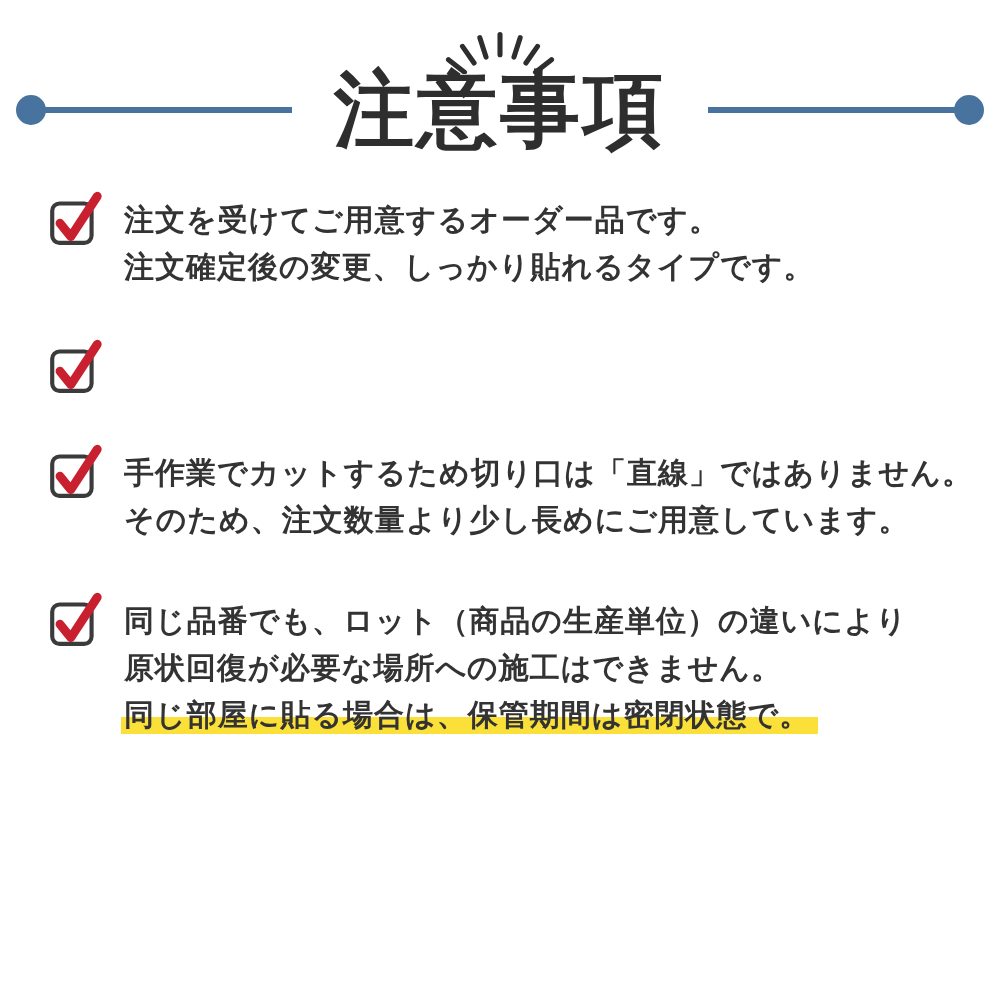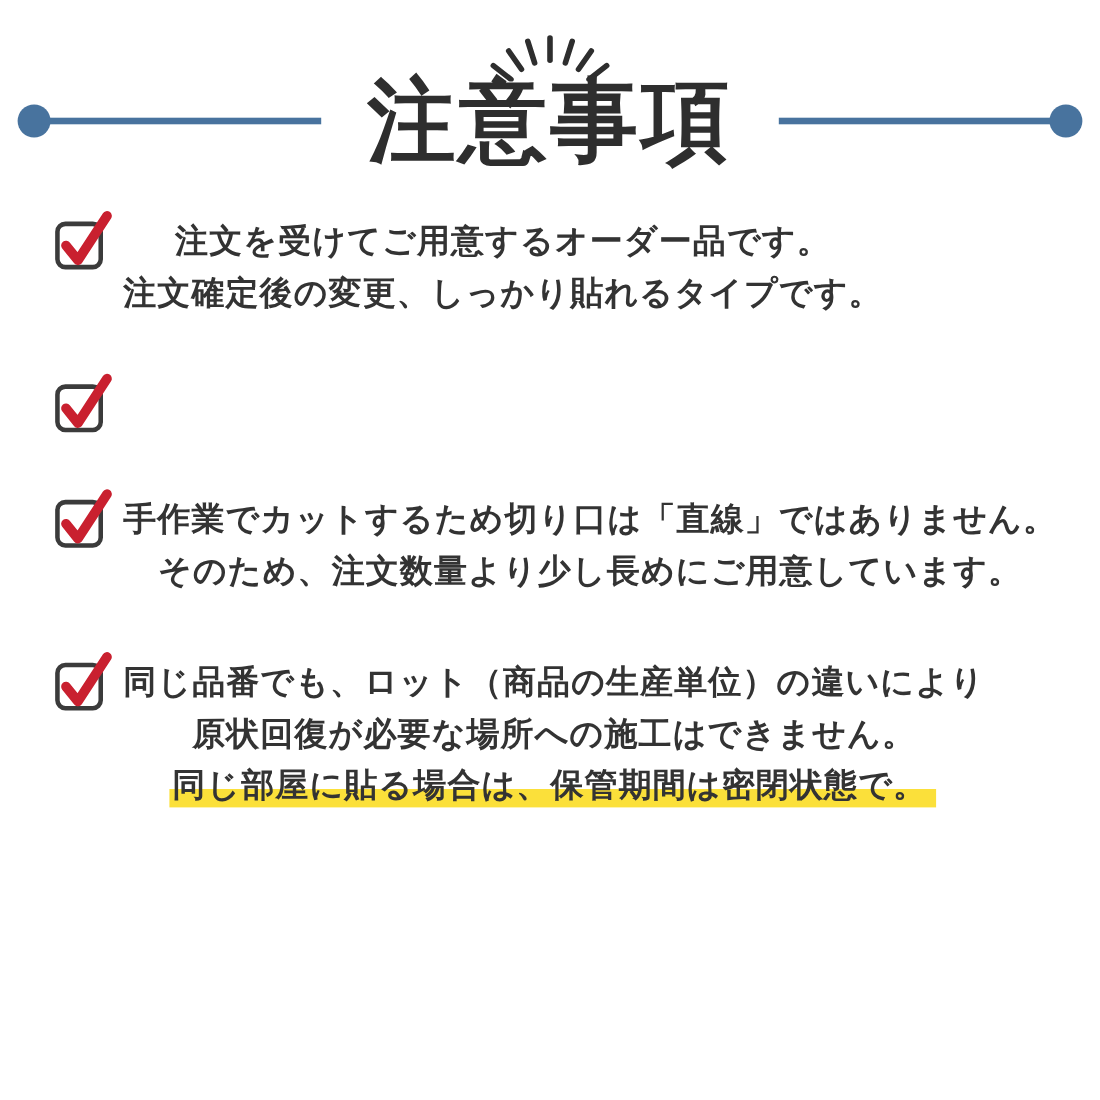--- a/index.html
+++ b/index.html
@@ -12,21 +12,21 @@
     --box:#3b3b3b;
   }
   *{margin:0;padding:0;box-sizing:border-box;}
   html,body{width:1000px;height:1000px;}
   body{
     background:var(--bg);
     font-family:"Liberation Sans","DejaVu Sans",sans-serif;
     color:var(--text);
     overflow:hidden;
   }
-  .page{width:1000px;height:960px;position:relative;text-align:center;}
+  .page{width:1000px;height:960px;position:relative;}
 
   
   .header{padding-top:12px;}
   .burst{display:block;margin:0 auto;width:150px;height:62px;}
   .burst line{stroke:var(--ink);stroke-width:4.5;stroke-linecap:round;}
   .title-row{
     display:flex;align-items:center;
     padding:0 16px;margin-top:-4px;
   }
   .enddot{width:30px;height:30px;border-radius:50%;background:var(--blue);flex:none;}
@@ -39,21 +39,21 @@
     flex:none;transform:scaleY(1.04);
   }
 
   
   .checklist{margin-top:46px;padding:0 36px 0 46px;}
   .item{display:flex;align-items:flex-start;margin-bottom:54px;}
   .checkbox{flex:none;width:58px;height:58px;margin-top:-7px;}
   .checkbox rect{fill:#ffffff;stroke:var(--box);stroke-width:4;}
   .checkbox path{fill:none;stroke:var(--red);stroke-width:8.5;stroke-linecap:round;stroke-linejoin:round;}
   .item-lines{
-    margin-left:8px;
+    margin-left:20px;
     font-size:30px;font-weight:700;color:var(--text);
     line-height:47px;letter-spacing:1px;white-space:nowrap;
   }
   .line{display:block;}
   .hl{
     background-image:linear-gradient(transparent 54%, var(--yellow) 54%, var(--yellow) 102%);
     padding:0 8px 3px 3px;margin-left:-3px;
   }
 </style>
 </head>

